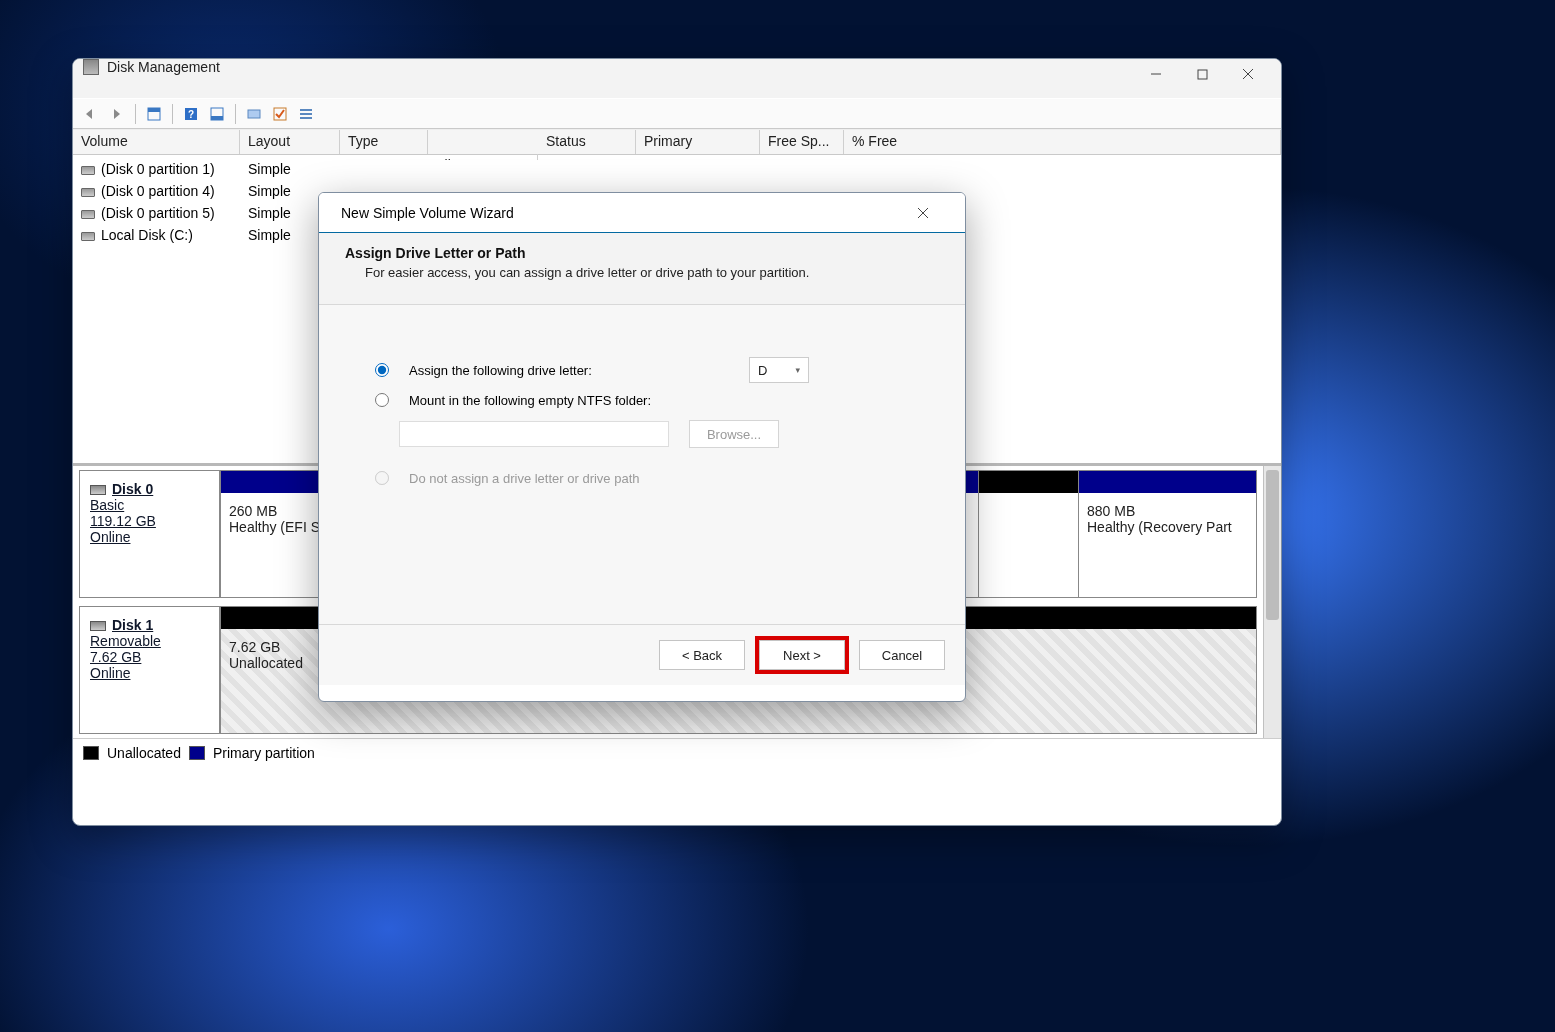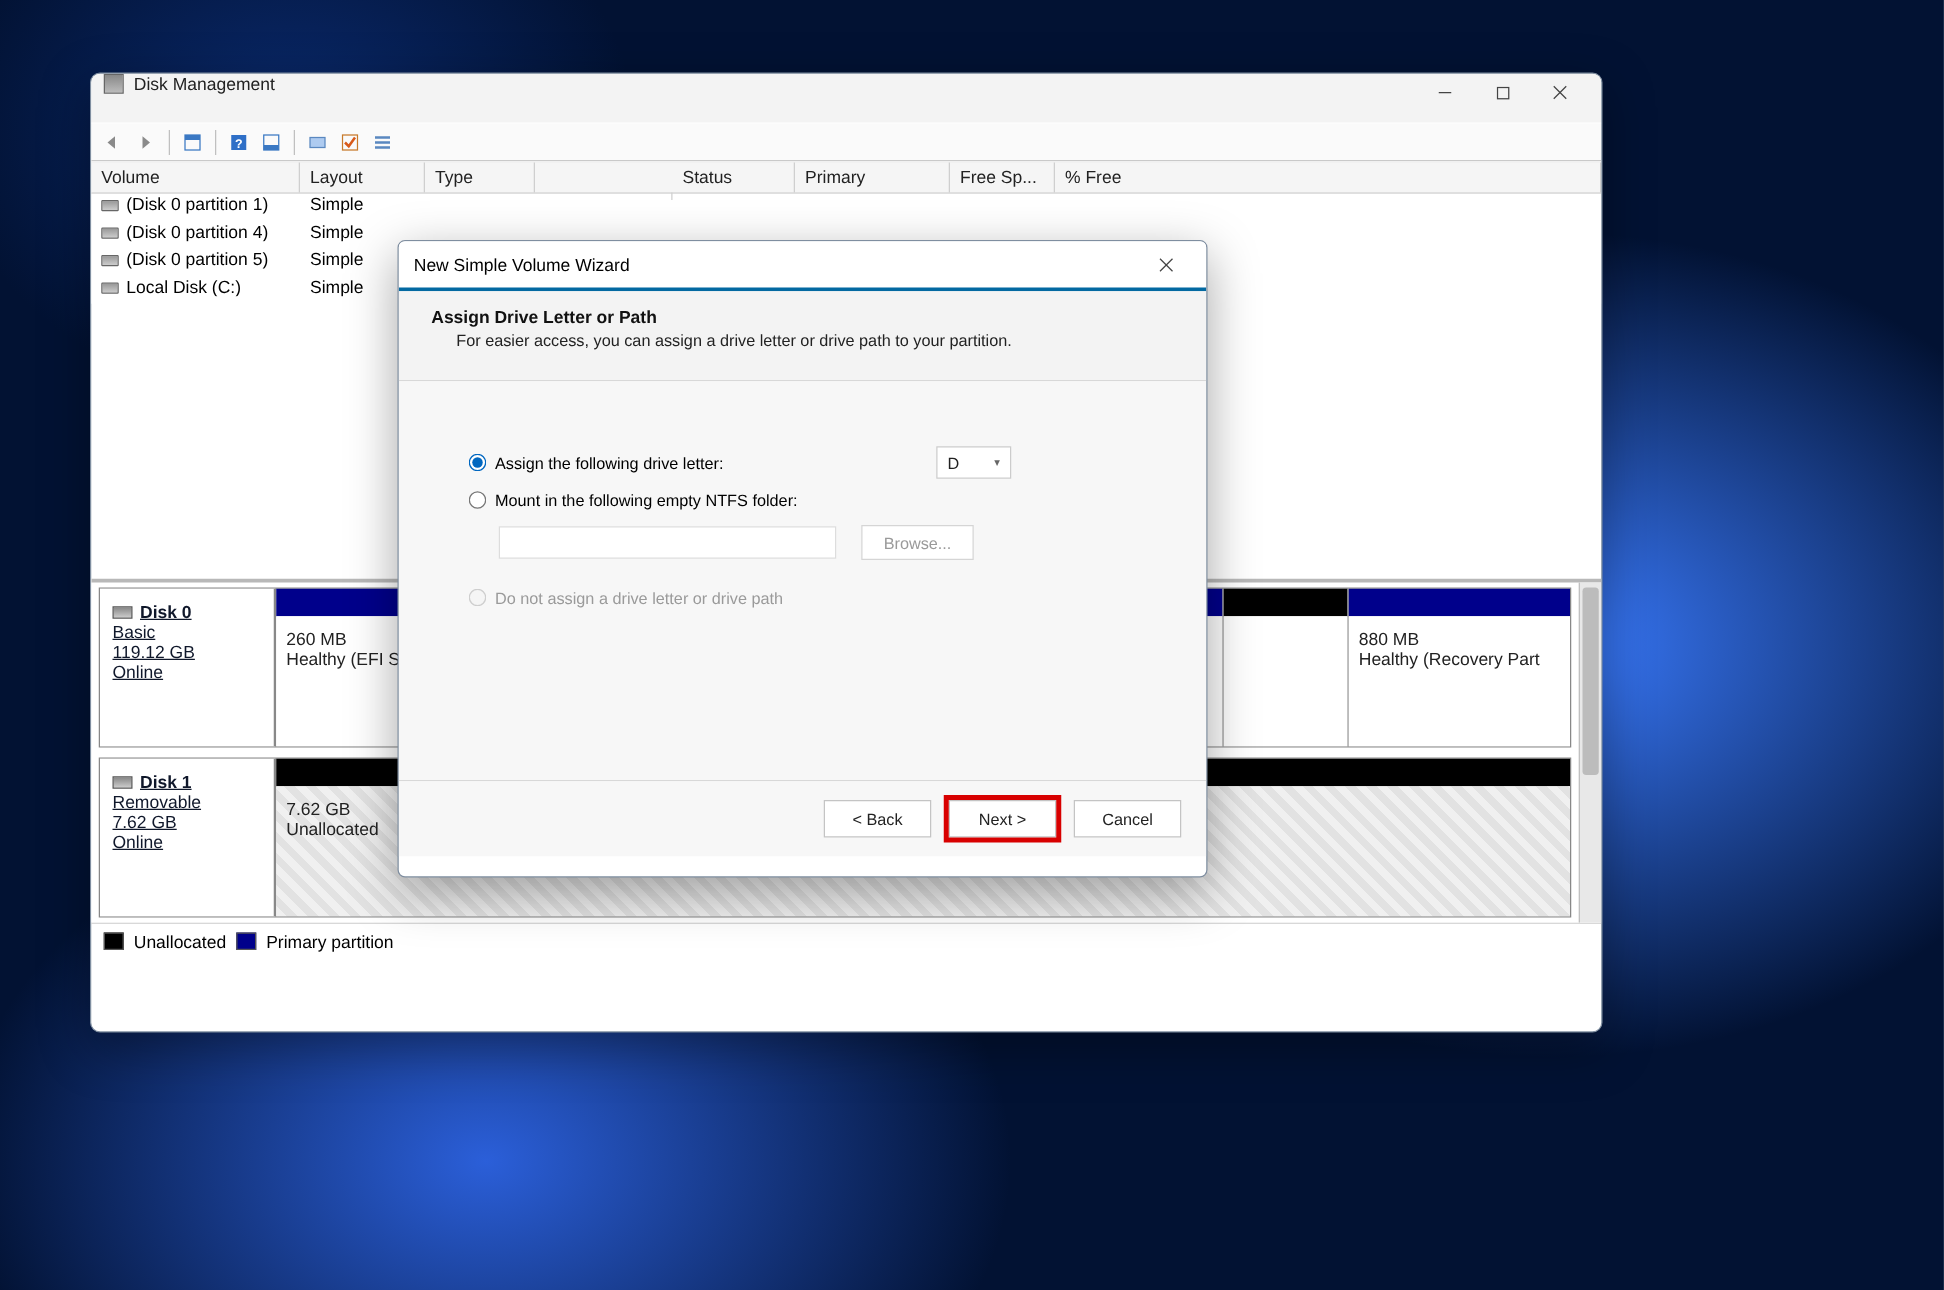--- a/index.html
+++ b/index.html
@@ -63,21 +63,21 @@
   .table-header {
     display: flex; height: 26px; background: #f5f5f5;
     border-bottom: 1px solid #c9c9c9; border-top: 1px solid #eee;
     font-size: 14px; color: #222;
   }
   .th {
     padding: 3px 8px; border-right: 1px solid #cfcfcf; white-space: nowrap;
     overflow: hidden;
   }
   .table-body { background: #fff; font-size: 14px; }
-  .tr { display: flex; height: 22px; align-items: flex-start; }
+  .tr { display: flex; height: 22px; align-items: flex-end; }
   .td { padding: 0 8px; overflow: hidden; white-space: nowrap; }
   .vol-icon {
     display: inline-block; width: 14px; height: 9px; margin-right: 6px;
     background: linear-gradient(#999, #ccc); border: 1px solid #666; border-radius: 1px;
     vertical-align: middle;
   }
   .col-volume { width: 167px; }
   .col-layout { width: 100px; }
   .col-type  { width: 88px; }
   .col-fs    { width: 110px; margin-top: 24px; }
@@ -132,35 +132,35 @@
     position:absolute; left:2px; right:2px; top:4px; height:150px;
     background:#bcbcbc; border-radius:3px;
   }
 
   
   .wizard {
     left: 318px; top: 192px; width: 648px; height: 510px;
     border-radius: 6px;
   }
   .wiz-title {
-    height: 40px; display:flex; align-items:center; padding:0 12px;
-    background:#fff; border-bottom:3px solid #0369a1; font-size:14px;
+    height: 40px; display:flex; align-items:center; padding:0 22px;
+    background:#fff; border-bottom:1px solid #0369a1; font-size:14px;
   }
   .wiz-title .spacer { flex:1; }
   .wiz-header {
     padding: 12px 20px 24px 26px; background:#f3f3f3;
     border-bottom: 1px solid #d8d8d8;
   }
   .wiz-header h3 { margin:0; font-size:14px; font-weight:700; color:#111;}
   .wiz-header p  { margin:4px 0 0 20px; font-size:13px; color:#222;}
   .wiz-body {
     background:#f7f7f7; height: 320px; padding: 50px 56px 10px 56px;
     border-bottom: 1px solid #d8d8d8;
   }
-  .opt-row { display:flex; align-items:center; height:30px; gap:7px; }
+  .opt-row { display:flex; align-items:center; height:30px; gap:20px; }
   .opt-row.disabled { color:#9a9a9a; }
   input[type=radio] { width:14px; height:14px; accent-color:#0067c0; margin:0;}
   .drive-select {
     width:60px; height:26px; border:1px solid #ccc; background:#fff;
     display:flex; align-items:center; justify-content:space-between;
     padding:0 8px; font-size:13px; color:#222; margin-left:auto; margin-right:100px;
   }
   .drive-select .caret { font-size:9px; color:#666; }
   .ntfs-input {
     margin: 6px 0 6px 24px; width: 270px; height:26px;

